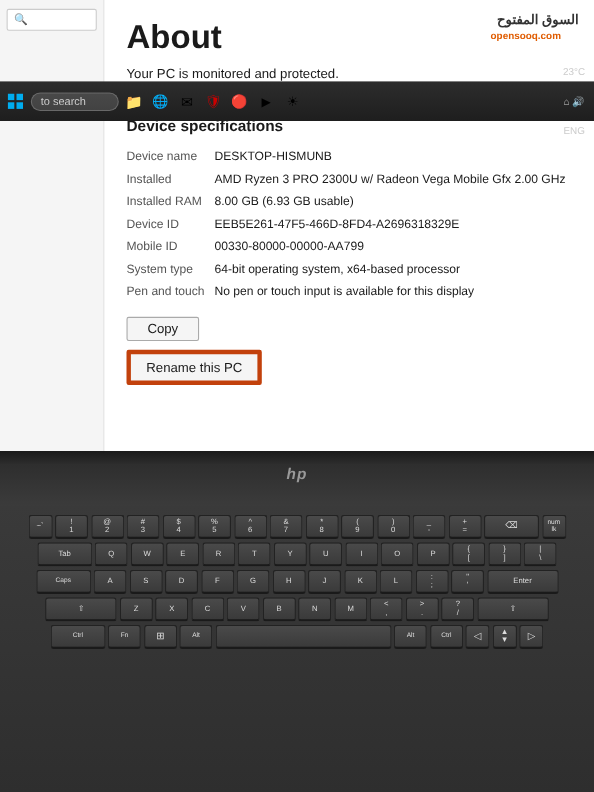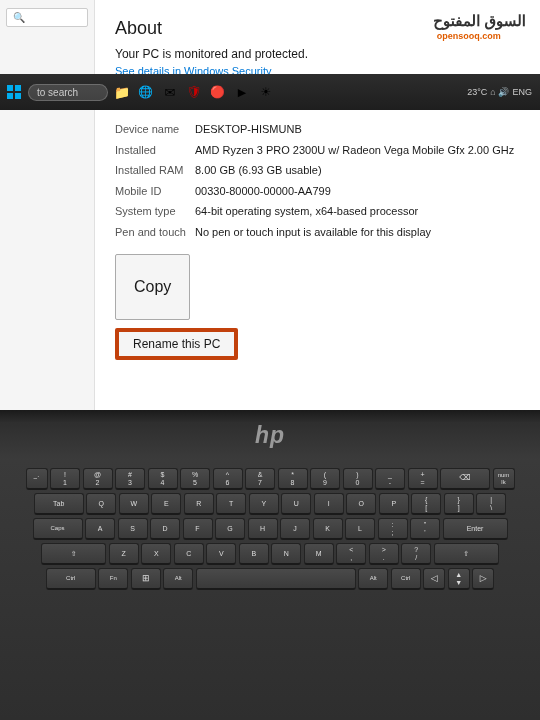--- a/index.html
+++ b/index.html
@@ -43,21 +43,21 @@
       border-radius: 4px;
       padding: 3px 6px;
       font-size: 10px;
       color: #e05c00;
       font-weight: bold;
       text-align: center;
       line-height: 1.3;
       z-index: 10;
     }
     .watermark-arabic {
-      font-size: 15px;
+      font-size: 12px;
       color: #333;
       display: block;
       margin-left: 22px;
     }
     .watermark-latin {
       font-size: 9px;
       color: #e05c00;
       display: block;
     }
 
@@ -81,22 +81,22 @@
       padding: 3px 6px;
       border-radius: 2px;
     }
     .left-sidebar .search-icon {
       font-size: 10px;
       color: #666;
     }
 
     
     .about-title {
-      font-size: 18px;
-      font-weight: 400;
+      font-size: 30px;
+      font-weight: 700;
       color: #1a1a1a;
       margin-bottom: 8px;
     }
 
     .protection-text {
       font-size: 12px;
       color: #1a1a1a;
       margin-bottom: 4px;
     }
 
@@ -134,25 +134,25 @@
       white-space: nowrap;
     }
     .specs-table .value-col {
       color: #1a1a1a;
       font-size: 11px;
     }
 
     
     .btn-copy {
       display: inline-block;
-      padding: 23px 18px;
+      padding: 3px 18px;
       border: 1px solid #aaa;
       background: #f5f5f5;
       color: #1a1a1a;
-      font-size: 16px;
+      font-size: 12px;
       cursor: pointer;
       border-radius: 2px;
       margin-bottom: 8px;
       margin-right: 8px;
     }
     .btn-rename {
       display: inline-block;
       padding: 5px 14px;
       border: 4px solid #c2410c;
       background: #f5f5f5;
@@ -204,25 +204,26 @@
       display: flex;
       align-items: center;
       justify-content: center;
       font-size: 13px;
       cursor: pointer;
     }
 
     .taskbar-right {
       display: flex;
       align-items: center;
-      gap: 3px;
+      gap: 17px;
       font-size: 9px;
       color: #ccc;
       margin-left: auto;
       padding-right: 4px;
+      flex-direction: column;
     }
 
     
     .laptop-body {
       position: absolute;
       bottom: 0;
       left: 0;
       right: 0;
       height: 310px;
       background: linear-gradient(to bottom, #2a2a2a 0%, #3a3a3a 15%, #4a4a4a 40%, #5a5a5a 60%, #3d3d3d 100%);
@@ -238,21 +239,21 @@
       justify-content: center;
     }
 
     
     .hp-logo-bar {
       position: absolute;
       top: 12px;
       left: 50%;
       transform: translateX(-50%);
       color: #999;
-      font-size: 23px;
+      font-size: 14px;
       font-style: italic;
       font-weight: bold;
       letter-spacing: 1px;
       z-index: 3;
     }
 
     
     .keyboard-area {
       position: absolute;
       bottom: 0;
@@ -338,20 +339,24 @@
             <td class="label-col">Device name</td>
             <td class="value-col">DESKTOP-HISMUNB</td>
           </tr>
           <tr>
             <td class="label-col">Installed</td>
             <td class="value-col">AMD Ryzen 3 PRO 2300U w/ Radeon Vega Mobile Gfx  2.00 GHz</td>
           </tr>
           <tr>
             <td class="label-col">Installed RAM</td>
             <td class="value-col">8.00 GB (6.93 GB usable)</td>
+          </tr>
+          <tr>
+            <td class="label-col">Device ID</td>
+            <td class="value-col">EEB5E261-47F5-466D-8FD4-A2696318329E</td>
           </tr>
           <tr>
             <td class="label-col">Mobile ID</td>
             <td class="value-col">00330-80000-00000-AA799</td>
           </tr>
           <tr>
             <td class="label-col">System type</td>
             <td class="value-col">64-bit operating system, x64-based processor</td>
           </tr>
           <tr>

